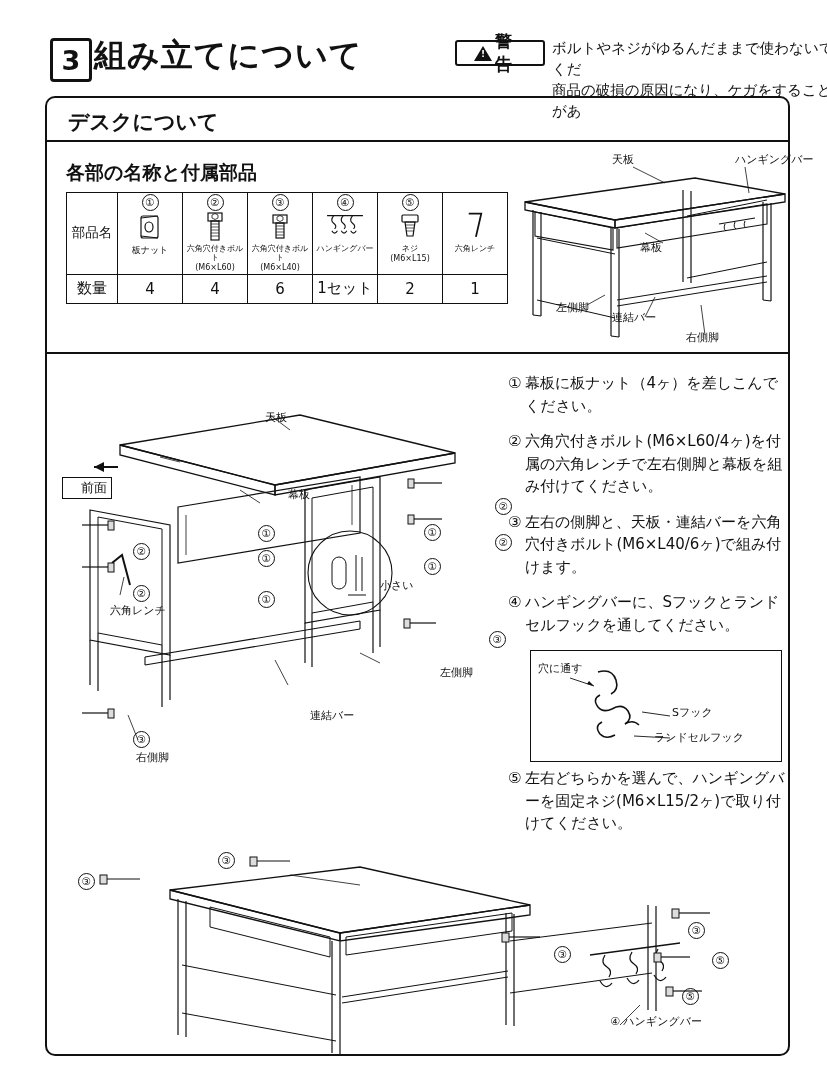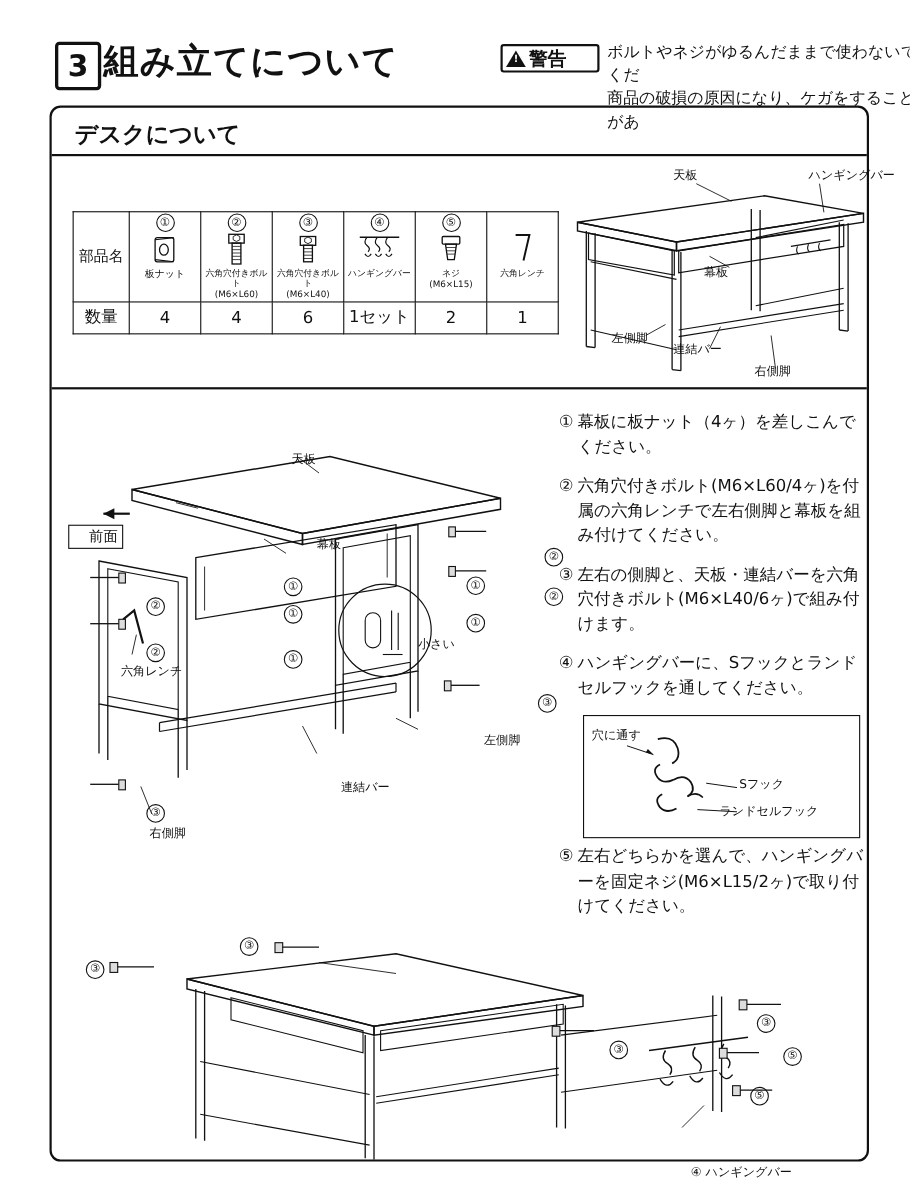--- a/index.html
+++ b/index.html
@@ -5,21 +5,21 @@
   html,body{margin:0;padding:0;background:#ffffff;}
   body{width:827px;height:1080px;font-family:"DejaVu Sans","Liberation Sans",sans-serif;color:#111;position:relative;overflow:hidden;}
   .page{position:relative;width:827px;height:1080px;}
 
   
   .header{position:absolute;left:0;top:14px;width:827px;height:70px;}
   .sec-num{position:absolute;left:50px;top:24px;width:36px;height:38px;border:3px solid #111;border-radius:4px;
            display:flex;align-items:center;justify-content:center;font-size:27px;font-weight:bold;line-height:1;}
   .sec-title{position:absolute;left:94px;top:20px;font-size:32px;font-weight:bold;letter-spacing:1px;}
   .warn-box{position:absolute;left:455px;top:26px;width:90px;height:26px;border:2px solid #111;border-radius:3px;
-            display:flex;align-items:center;gap:3px;padding:0 3px;box-sizing:border-box;}
+            display:flex;align-items:center;gap:3px;padding:0 17px;box-sizing:border-box;}
   .warn-tri{width:0;height:0;border-left:9px solid transparent;border-right:9px solid transparent;border-bottom:15px solid #111;position:relative;}
   .warn-tri:after{content:"!";position:absolute;left:-2px;top:3px;font-size:9px;color:#fff;font-weight:bold;}
   .warn-label{font-size:17px;font-weight:bold;}
   .warn-text{position:absolute;left:552px;top:24px;font-size:14.5px;line-height:1.45;width:290px;}
 
   
   .frame{position:absolute;left:45px;top:96px;width:745px;height:960px;border:2px solid #111;border-radius:10px;box-sizing:border-box;}
   .rule{position:absolute;left:47px;width:741px;height:2px;background:#111;}
 
   .blk-title{position:absolute;font-weight:bold;}
@@ -73,20 +73,21 @@
       <div>ボルトやネジがゆるんだままで使わないでくだ</div>
       <div>商品の破損の原因になり、ケガをすることがあ</div>
     </div>
   </div>
 
   <div class="frame"></div>
   <div class="rule" style="top:140px;"></div>
   <div class="rule" style="top:352px;"></div>
 
   <div class="blk-title" id="t-desk">デスクについて</div>
+  <div class="blk-title" id="t-parts">各部の名称と付属部品</div>
 
   <table class="ptable">
     <tbody>
         <tr>
       <td class="hdr">部品名</td>
 
       <td class="cell">
         <div class="cellwrap">
           <div class="numrow">
                 <span class="circ">①</span>
@@ -389,15 +390,15 @@
     <path class="ln" d="M230,30 L300,40" stroke-width=".8"></path>
     <path class="ln" d="M560,180 L580,160" stroke-width=".8"></path>
   </svg>
 
   <span class="circ" style="position:absolute;left:78px;top:873px;">③</span>
   <span class="circ" style="position:absolute;left:218px;top:852px;">③</span>
   <span class="circ" style="position:absolute;left:688px;top:922px;">③</span>
   <span class="circ" style="position:absolute;left:554px;top:946px;">③</span>
   <span class="circ" style="position:absolute;left:712px;top:952px;">⑤</span>
   <span class="circ" style="position:absolute;left:682px;top:988px;">⑤</span>
-  <div class="lbl" style="left:628px;top:1014px;margin-top:44px;">④ ハンギングバー</div>
+  <div class="lbl" style="left:610px;top:1014px;">④ ハンギングバー</div>
 
 </div>
 
 </body></html>

